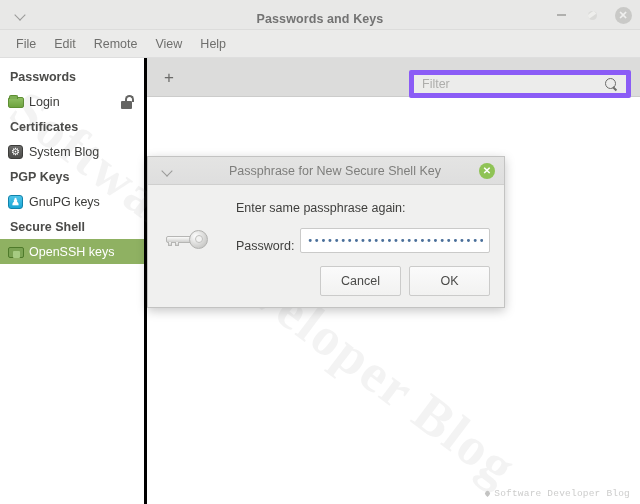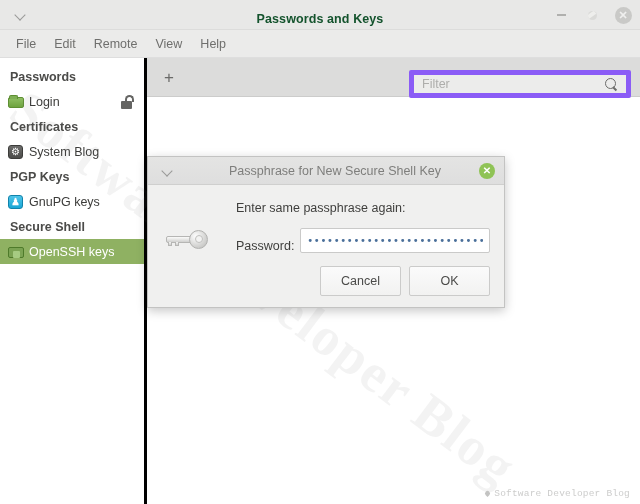--- a/index.html
+++ b/index.html
@@ -46,21 +46,21 @@
     width: 7px; height: 7px;
     border-left: 1.6px solid #9a9a98;
     border-bottom: 1.6px solid #9a9a98;
     transform: rotate(-45deg);
   }
   .tb-title {
     flex: 1;
     text-align: center;
     font-size: 12.5px;
     font-weight: bold;
-    color: #14532d;
+    color: #737373;
     letter-spacing: .1px;
     margin-left: -40px;
     margin-top: 8px;
   }
   .tb-right {
     position: absolute;
     right: 8px; top: 0;
     height: 30px;
     display: flex;
     align-items: center;

